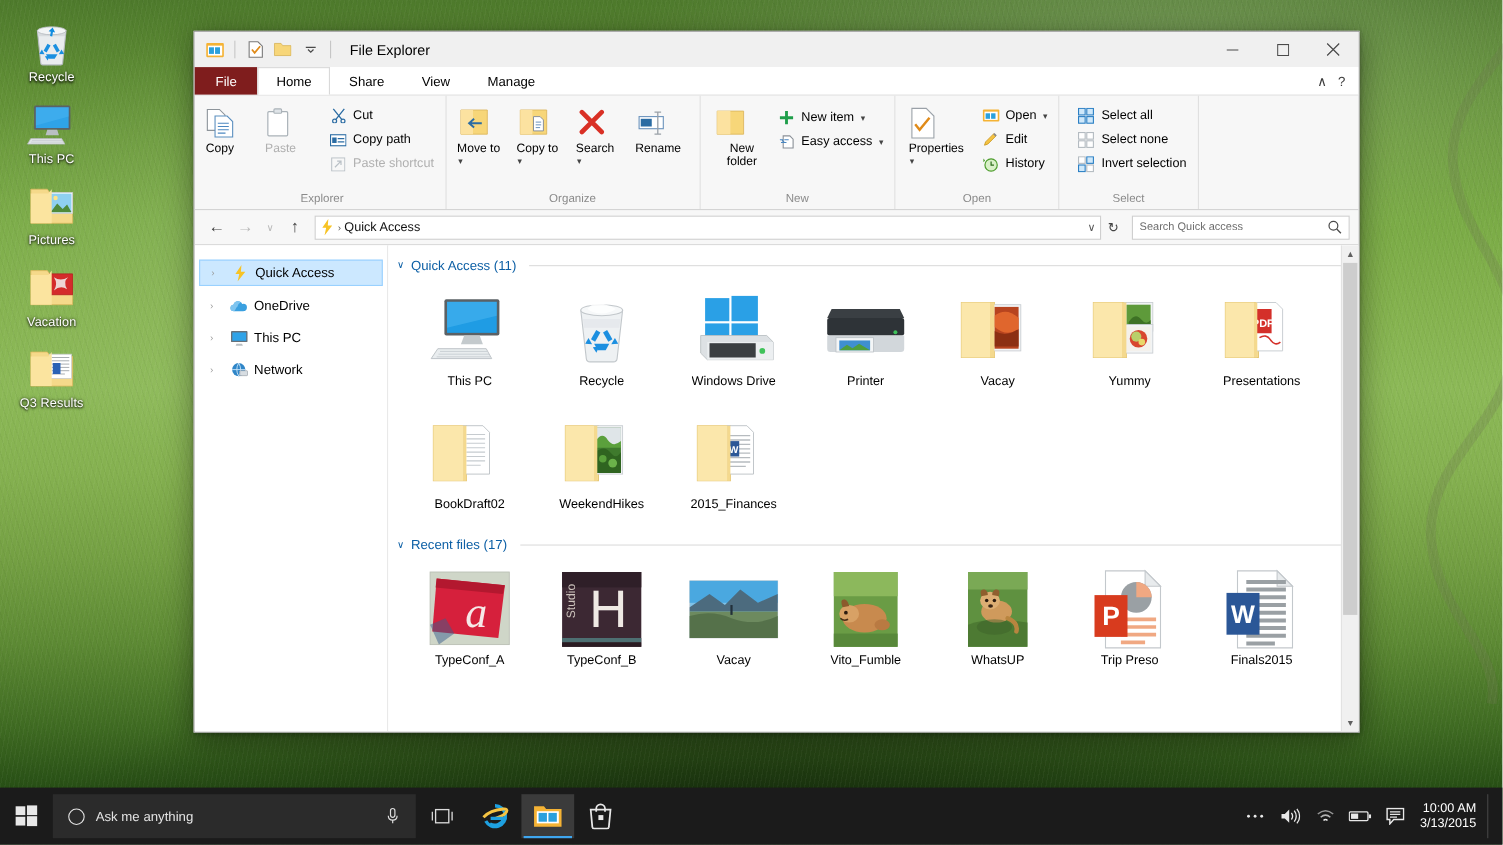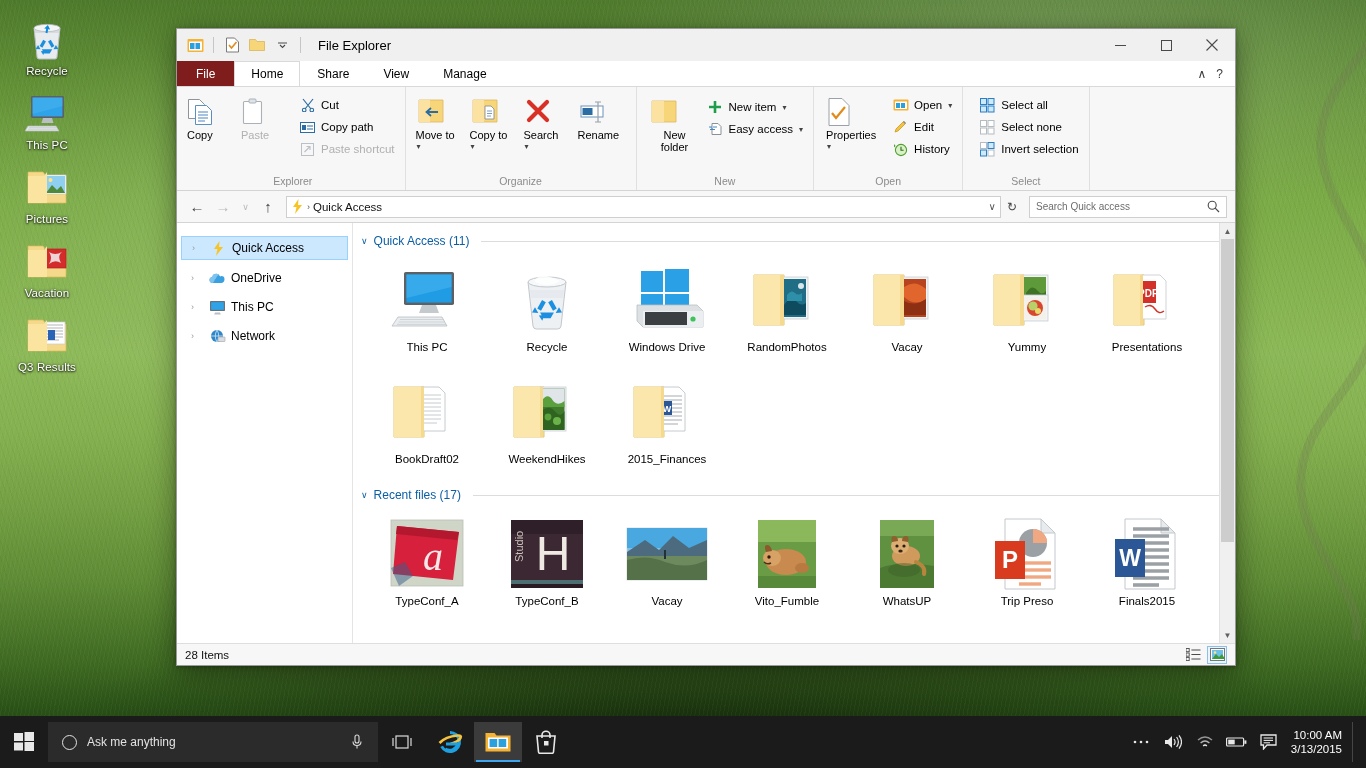--- a/index.html
+++ b/index.html
@@ -821,38 +821,35 @@
                 <rect x="36" y="27" width="24" height="23" fill="#2aa0e6"></rect>
                 <path d="M8 38 L68 38 L74 44 L74 60 L14 60 L8 54 Z" fill="#dde1e4" stroke="#b9bfc3" stroke-width=".8"></path>
                 <path d="M14 44 L74 44 L74 60 L14 60 Z" fill="#eceff1"></path>
                 <rect x="16" y="45" width="42" height="13" fill="#3b3f42"></rect>
                 <circle cx="64" cy="52" r="2.6" fill="#3fc25a"></circle>
               </svg>
             </div>
             <div class="cap">Windows Drive</div>
           </div>
 
-
-          <div class="tile">
-            <div class="art">
-              <svg width="78" height="62" viewBox="0 0 78 62">
-                <path d="M6 6 h30 v50 h-30 z" fill="#fae39e" stroke="#e3c473" stroke-width="1"></path>
-                <g transform="translate(34,8)">
-                  <rect x="0" y="0" width="26" height="42" fill="#f2f4f5" stroke="#c9ced2" stroke-width=".8"></rect>
-                  <rect x="2" y="2" width="22" height="38" fill="#1f6e86"></rect>
-                  <path d="M2 28 q7 -10 12 -4 q5 6 10 2 v12 h-22 z" fill="#0f4b5e"></path>
-                  <path d="M5 18 q4 -6 8 -2 q3 3 7 0 l0 8 h-15 z" fill="#2e8fa8"></path>
-                  <circle cx="19" cy="9" r="3" fill="#d9e7ea"></circle>
-                </g>
-                <path d="M6 6 h26 v50 h-26 z" fill="#fbe7ab"></path>
-                <path d="M32 6 l4 0 l0 50 l-4 0 z" fill="#f4d98e"></path>
-              </svg>
-            </div>
-            <div class="cap">RandomPhotos</div>
-          </div>
+          <div class="tile">
+            <div class="art">
+              <svg width="82" height="58" viewBox="0 0 82 58">
+                <path d="M10 10 L72 10 L76 18 L6 18 Z" fill="#3a3f43"></path>
+                <rect x="6" y="18" width="70" height="16" rx="2" fill="#2e3337"></rect>
+                <path d="M6 34 L76 34 L76 46 Q76 49 73 49 L9 49 Q6 49 6 46 Z" fill="#d2d7db"></path>
+                <rect x="14" y="36" width="34" height="13" fill="#f4f6f7" stroke="#b9bfc3" stroke-width=".7"></rect>
+                <rect x="17" y="38.5" width="28" height="9" fill="#3f8fd0"></rect>
+                <path d="M17 47.5 l7 -5 l5 3 l6 -4 l10 6 z" fill="#4f9e3e"></path>
+                <circle cx="68" cy="31" r="1.8" fill="#3fc25a"></circle>
+              </svg>
+            </div>
+            <div class="cap">Printer</div>
+          </div>
+
 
           <div class="tile">
             <div class="art">
               <svg width="78" height="62" viewBox="0 0 78 62">
                 <path d="M6 6 h30 v50 h-30 z" fill="#fae39e" stroke="#e3c473" stroke-width="1"></path>
                 <g transform="translate(34,8)">
                   <rect x="0" y="0" width="26" height="42" fill="#f2f4f5" stroke="#c9ced2" stroke-width=".8"></rect>
                   <rect x="2" y="2" width="22" height="38" fill="#b7441f"></rect>
                   <path d="M2 10 q11 -8 22 2 v10 q-11 8 -22 -2 z" fill="#e0662d"></path>
                   <path d="M2 24 q11 6 22 -2 v16 h-22 z" fill="#8c2f12"></path>
@@ -1106,45 +1103,20 @@
         <div class="vscroll">
           <div class="arrow">▲</div>
           <div class="track">
             <div class="thumb"></div>
           </div>
           <div class="arrow">▼</div>
         </div>
       </div>
     </div>
 
-    <div class="statusbar">
-      <span>28 Items</span>
-      <span class="views">
-        <span class="vbtn">
-          <svg width="15" height="13" viewBox="0 0 15 13">
-            <rect x="0" y="0.5" width="3.2" height="3.2" fill="none" stroke="#4a4a4a" stroke-width=".9"></rect>
-            <rect x="0" y="5" width="3.2" height="3.2" fill="none" stroke="#4a4a4a" stroke-width=".9"></rect>
-            <rect x="0" y="9.4" width="3.2" height="3.2" fill="none" stroke="#4a4a4a" stroke-width=".9"></rect>
-            <g stroke="#4a4a4a" stroke-width="1">
-                <line x1="5.4" y1="2" x2="14.5" y2="2"></line>
-                <line x1="5.4" y1="6.5" x2="14.5" y2="6.5"></line>
-                <line x1="5.4" y1="11" x2="14.5" y2="11"></line>
-              </g>
-          </svg>
-        </span>
-        <span class="vbtn active">
-          <svg width="15" height="13" viewBox="0 0 15 13">
-            <rect x="0.5" y="0.5" width="14" height="12" fill="#fff" stroke="#6f7a80" stroke-width="1"></rect>
-            <rect x="2" y="2" width="11" height="9" fill="#6fc0e8"></rect>
-            <path d="M2 11 l4 -5 l3 3 l3 -3 l3 5 z" fill="#3f9a3a"></path>
-            <circle cx="5" cy="4.5" r="1.3" fill="#ffe487"></circle>
-          </svg>
-        </span>
-      </span>
-    </div>
   </div>
 
   <div id="taskbar">
     <div class="startbtn">
       <svg width="20" height="20" viewBox="0 0 20 20">
         <rect x="0" y="1" width="9" height="8" fill="#e8e8e8"></rect>
         <rect x="10.5" y="0" width="9.5" height="9" fill="#e8e8e8"></rect>
         <rect x="0" y="10.5" width="9" height="8" fill="#e8e8e8"></rect>
         <rect x="10.5" y="10" width="9.5" height="9" fill="#e8e8e8"></rect>
       </svg>

